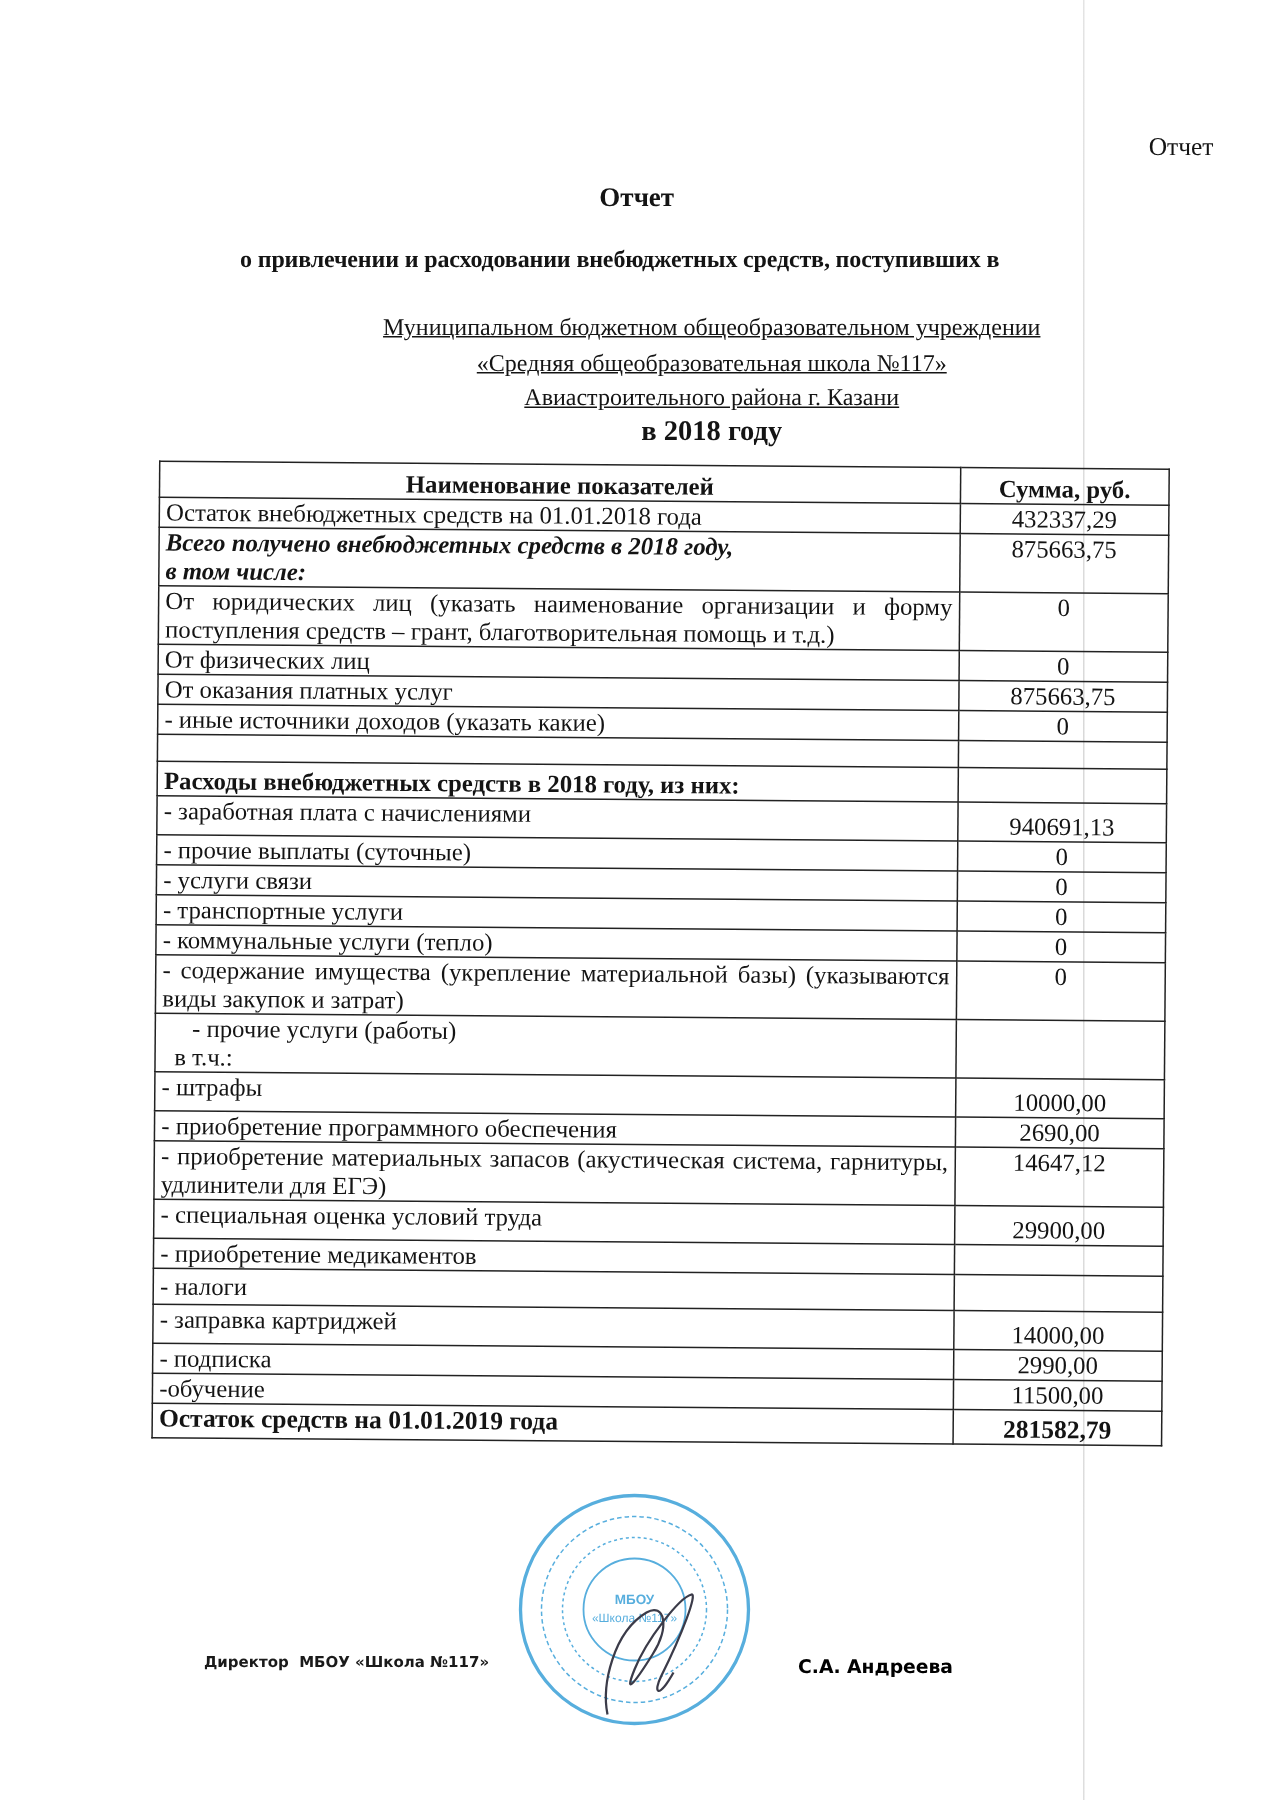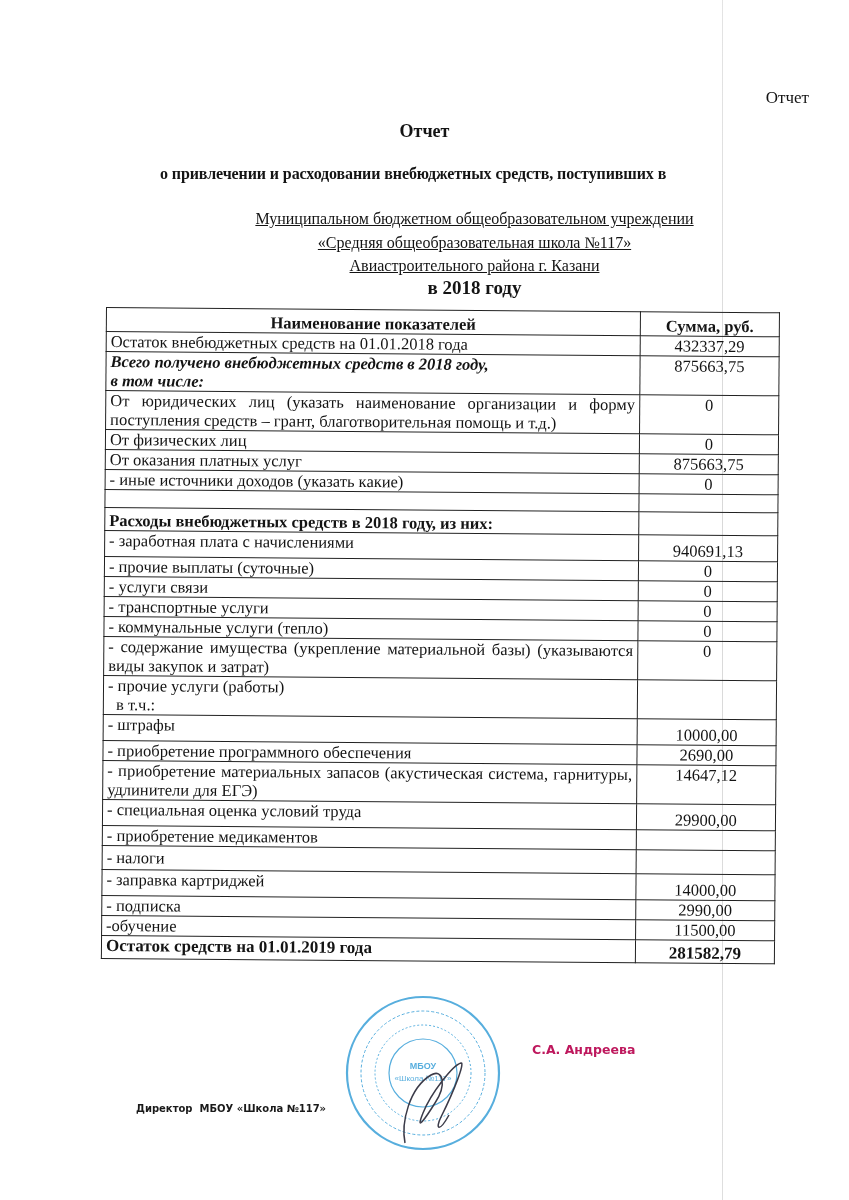--- a/index.html
+++ b/index.html
@@ -66,23 +66,23 @@
   td.justify { text-align: justify; }
   tr.bold td { font-weight: bold; }
   tr.empty td { height: 17px; }
   .final-sum { font-size: 17px; }
   .signature-line {
     position: absolute; left: 136px; top: 1103px;
     font-family: "DejaVu Sans", sans-serif; font-weight: bold;
     font-size: 10px; color: #1a1a1a;
   }
   .signer {
-    position: absolute; left: 532px; top: 1042px;
+    position: absolute; left: 532px; top: 1103px;
     font-family: "DejaVu Sans", sans-serif; font-weight: bold;
-    font-size: 12.5px; color: #be185d;
+    font-size: 12.5px; color: #000000;
   }
   .stamp {
     position: absolute; left: 343px; top: 993px; width: 160px; height: 160px;
     opacity: 0.85;
   }
 </style>
 </head>
 <body>
 
 <div class="fold-line"></div>
@@ -158,21 +158,21 @@
     </tr>
     <tr>
       <td>- коммунальные услуги (тепло)</td>
       <td class="sum">0</td>
     </tr>
     <tr>
       <td class="justify">- содержание имущества (укрепление материальной базы) (указываются виды закупок и затрат)</td>
       <td class="sum">0</td>
     </tr>
     <tr>
-      <td><span style="white-space:pre;">- прочие услуги (работы)
+      <td><span style="white-space:pre;margin-left:20px;">- прочие услуги (работы)
   в т.ч.:</span></td>
       <td class="sum"></td>
     </tr>
     <tr>
       <td>- штрафы</td>
       <td class="sum bottom" style="padding-top:6px;">10000,00</td>
     </tr>
     <tr>
       <td>- приобретение программного обеспечения</td>
       <td class="sum">2690,00</td>

